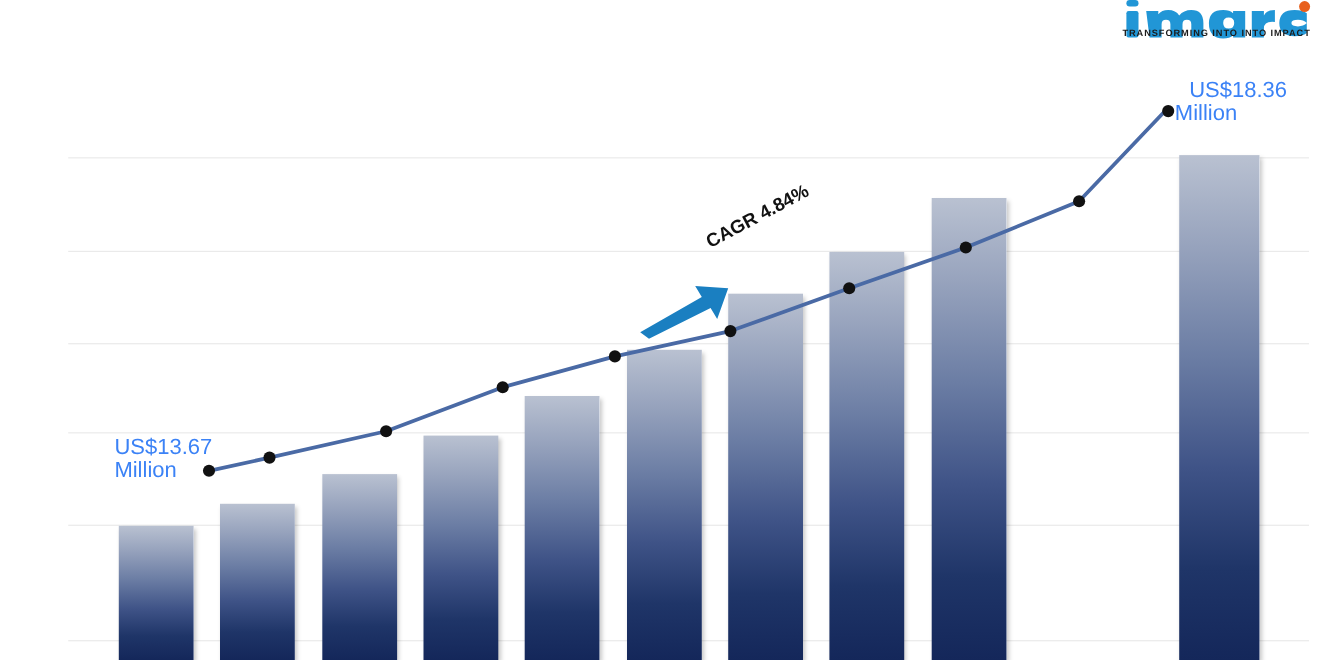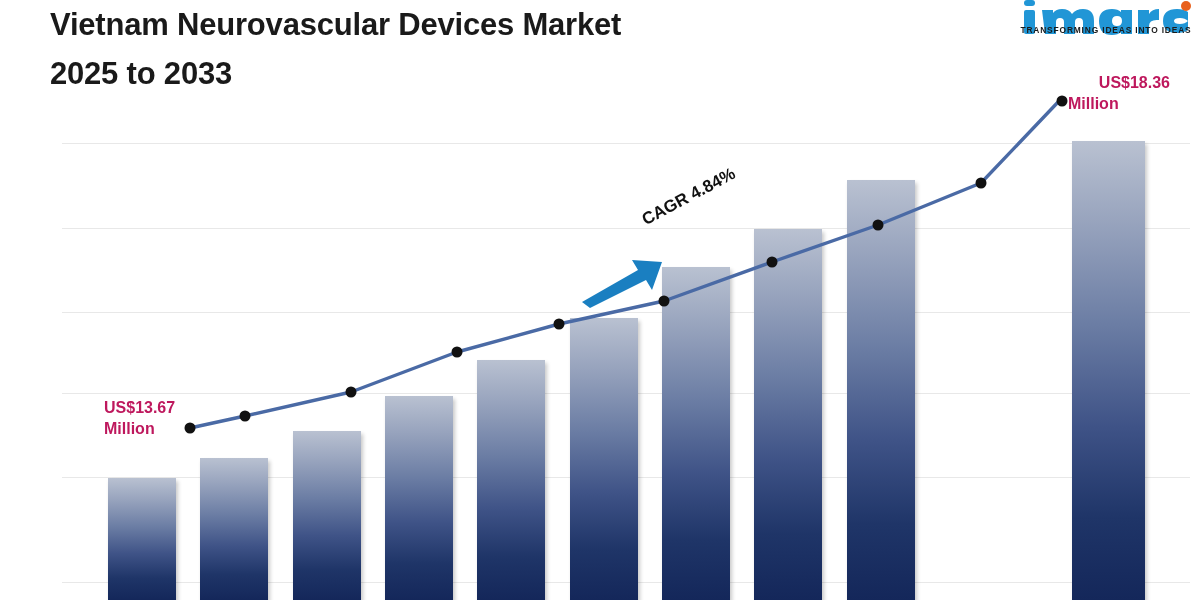--- a/index.html
+++ b/index.html
@@ -47,58 +47,54 @@
     background: linear-gradient(to bottom, #b9c1d1 0%, #97a3bd 18%, #6b7da4 40%, #3f5387 62%, #1f3568 82%, #14275a 100%);
     box-shadow: 2px 3px 4px rgba(0,0,0,0.22);
   }
 
   .marker {
     position: absolute; width: 11px; height: 11px; border-radius: 50%;
     background: #111111; transform: translate(-50%, -50%); z-index: 5;
   }
 
   .dlabel {
-    position: absolute; font-size: 16px; font-weight: bold; color: #be185d;
+    position: absolute; font-size: 20px; font-weight: normal; color: #3b82f6;
     line-height: 21px; white-space: nowrap; z-index: 6;
   }
   .dlabel.right { text-align: right; }
 
   .cagr {
     position: absolute; font-size: 17px; font-weight: bold; color: #111;
     white-space: nowrap; transform: rotate(-28deg); transform-origin: left bottom;
     z-index: 7;
   }
   .cagr-arrow { position: absolute; z-index: 7; }
   svg { display: block; overflow: visible; }
 </style>
 </head>
 <body>
 
 <div id="root">
 
-  <div class="title-block">
-    <div class="title-line">Vietnam Neurovascular Devices Market</div>
-    <div class="title-line">2025 to 2033</div>
-  </div>
 
   <div class="logo">
     <span class="logo-word">
       <svg width="172" height="40" viewBox="0 0 172 40">
         <g fill="#2196d6">
           <rect x="4" y="6" width="11" height="6" rx="3"></rect>
           <rect x="4" y="16" width="11" height="24" rx="2"></rect>
           <path d="M22 16 h11 v3 q3-4 9-4 q7 0 10 5 q4-5 11-5 q11 0 11 12 v13 h-11 v-12 q0-4-4-4 q-4 0-4 4 v12 h-11 v-12 q0-4-4-4 q-4 0-4 4 v12 h-11 z"></path>
           <path d="M79 27 q0-12 13-12 q6 0 9 3 v-2 h11 v24 h-11 v-2 q-3 3-9 3 q-13 0-13-14 z m13 0 q0 5 5 5 q5 0 5-5 q0-5-5-5 q-5 0-5 5 z"></path>
           <path d="M118 16 h11 v4 q3-5 10-5 v11 q-10-1-10 6 v8 h-11 z"></path>
           <path d="M168 18 q-4-3-11-3 q-14 0-14 12 q0 12 14 12 q7 0 11-3 v-9 q-3 3-8 3 q-6 0-6-3 q0-3 6-3 q5 0 8 3 z"></path>
         </g>
         <circle cx="166" cy="12" r="5" fill="#e8601c"></circle>
       </svg>
     </span>
-    <span class="logo-tag">TRANSFORMING IDEAS INTO IDEAS</span>
+    <span class="logo-tag">TRANSFORMING INTO INTO IMPACT</span>
   </div>
 
   <div class="plot">
 
     <div class="gridline" style="top:23px;"></div>
     <div class="gridline" style="top:108px;"></div>
     <div class="gridline" style="top:192px;"></div>
     <div class="gridline" style="top:273px;"></div>
     <div class="gridline" style="top:357px;"></div>
     <div class="gridline" style="top:462px;"></div>

